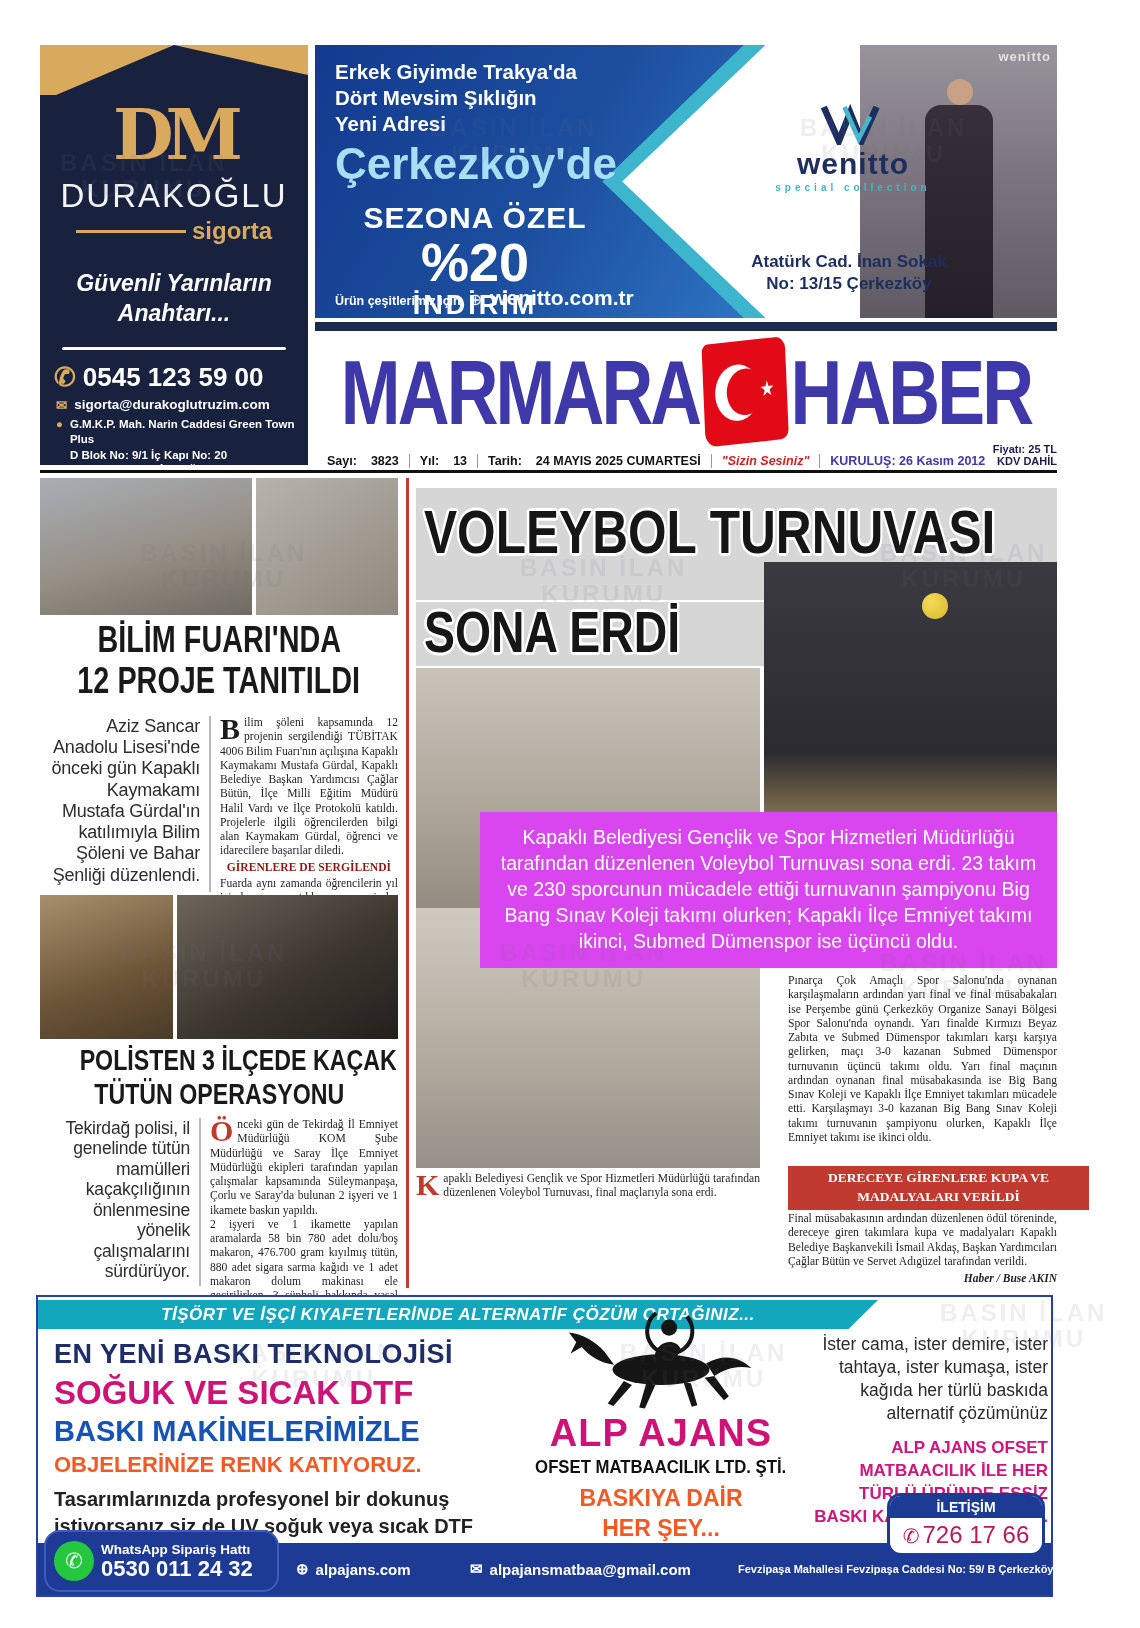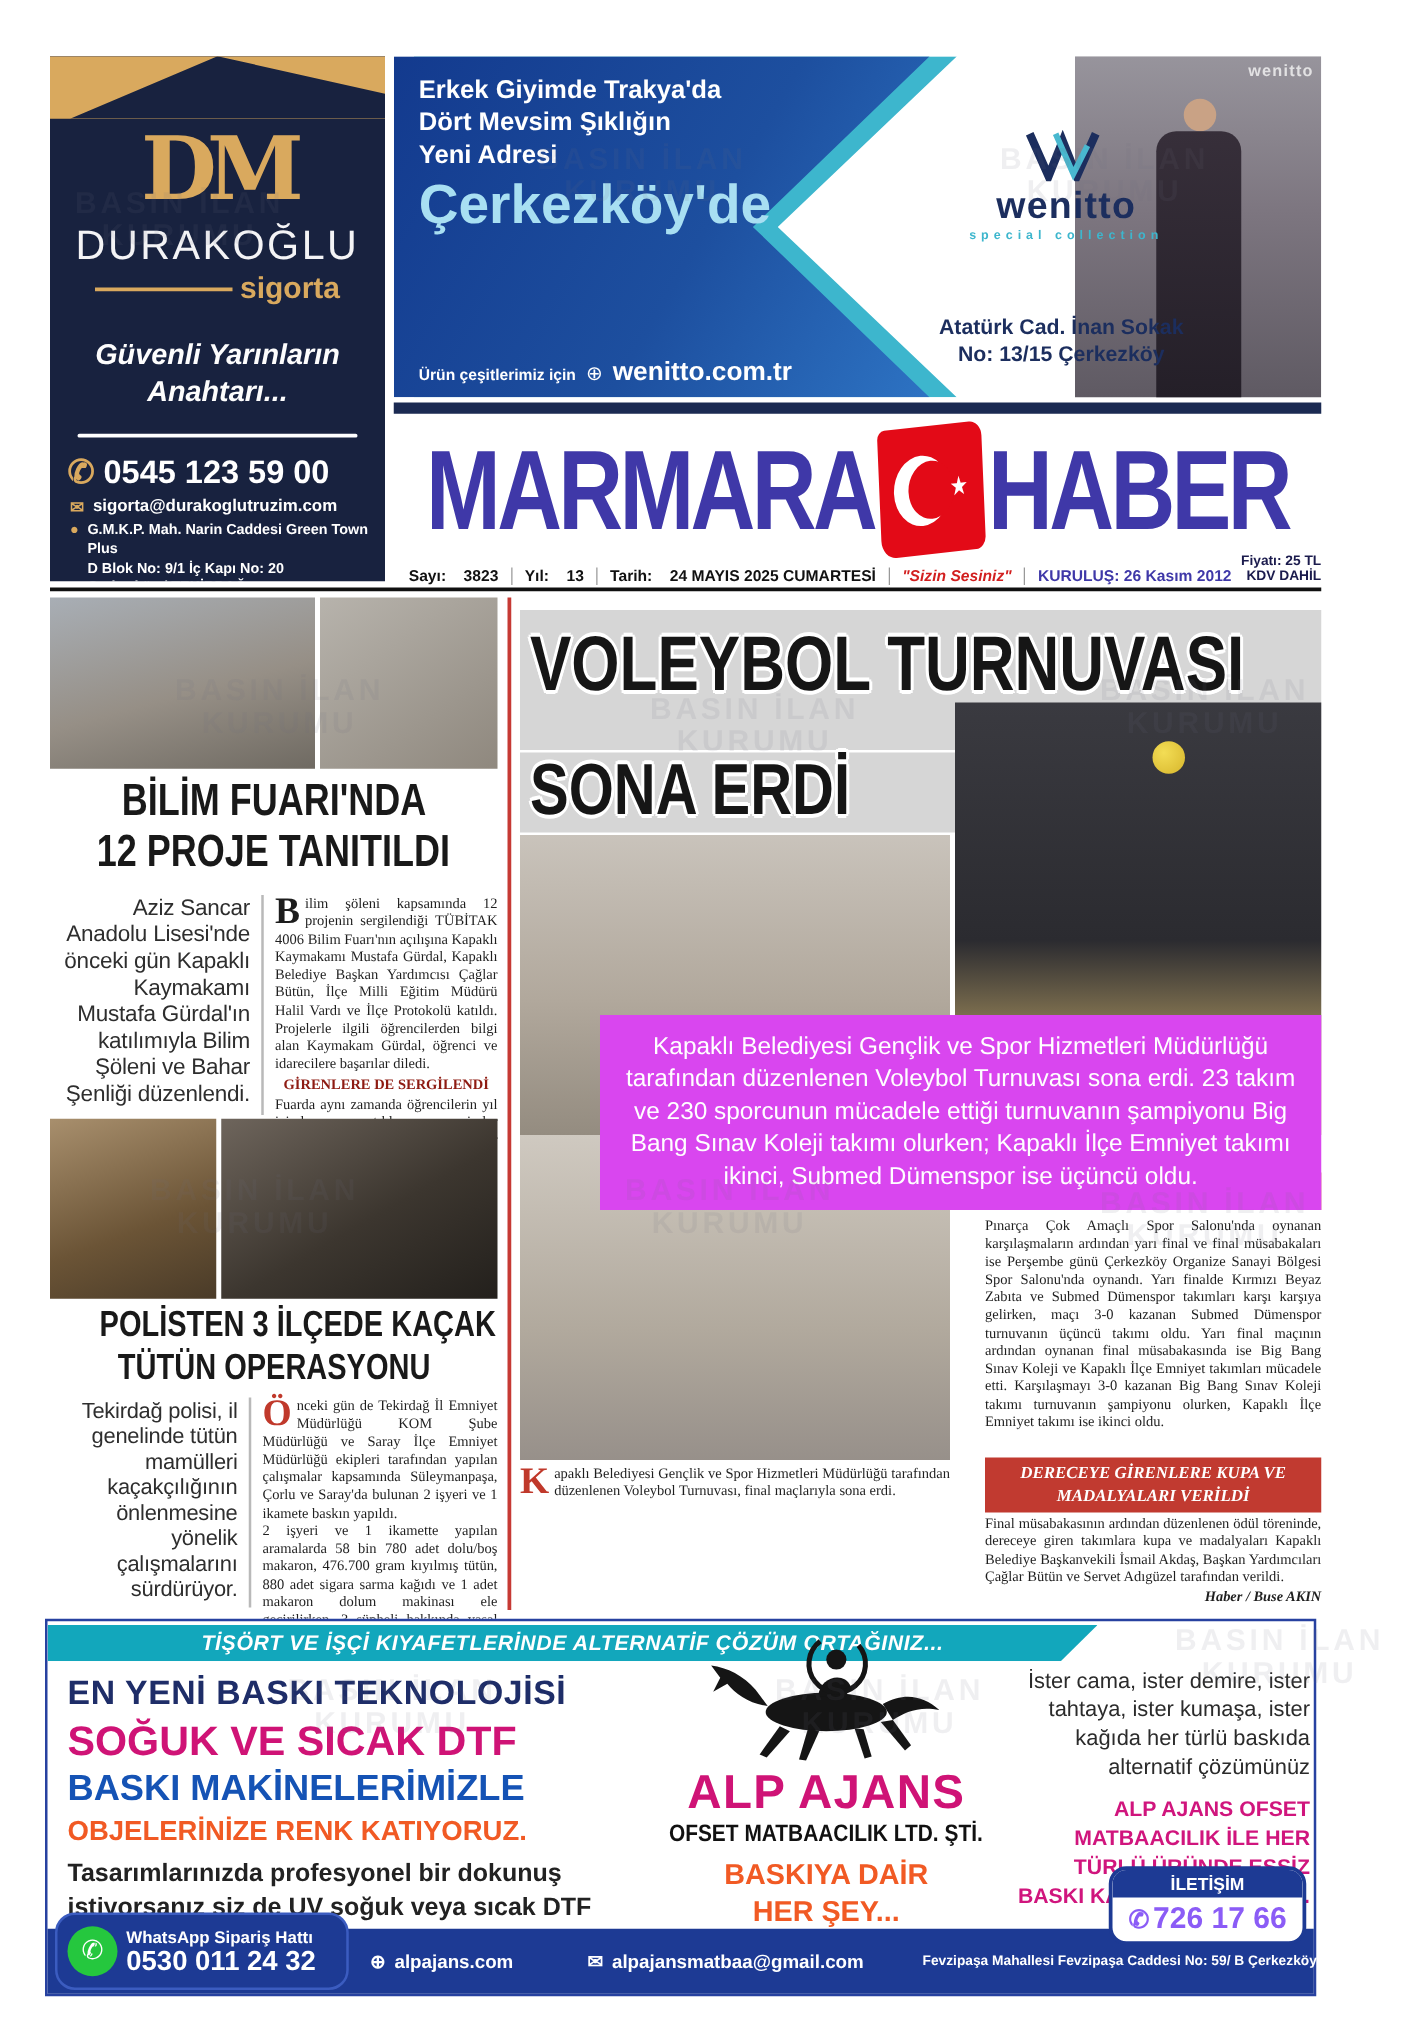--- a/index.html
+++ b/index.html
@@ -123,21 +123,21 @@
   .vband1{left:416px;top:488px;width:641px;height:112px;background:#d6d6d6;}
   .vband2{left:416px;top:602px;width:356px;height:64px;background:#d6d6d6;}
   .vt1{left:424px;top:496px;z-index:8;font-weight:800;font-size:62px;color:#161616;}
   .vt2{left:424px;top:598px;z-index:8;font-weight:800;font-size:58px;color:#161616;}
   .outline{text-shadow:3px 0 #fff,-3px 0 #fff,0 3px #fff,0 -3px #fff,2px 2px #fff,-2px -2px #fff,2px -2px #fff,-2px 2px #fff;}
   .lead-red{left:480px;top:812px;width:577px;z-index:15;background:#d946ef;color:#fff;
             padding:13px 18px;box-sizing:border-box;text-align:center;font-size:19.5px;line-height:1.33;font-weight:500;}
   .red-head{background:#c13a30;color:#fff;font-family:"Liberation Serif",serif;font-weight:700;text-align:center;}
   .final-head{left:778px;top:938px;width:279px;font-size:19px;line-height:30px;}
   .final-body{left:788px;top:974px;width:269px;}
-  .award-head{left:788px;top:1166px;width:269px;font-size:13.5px;line-height:1.4;padding:3px 0;font-style:italic;}
+  .award-head{left:788px;top:1166px;width:269px;font-size:13.5px;line-height:1.4;padding:3px 16px;}
   .award-body{left:788px;top:1212px;width:269px;}
   .vcols{left:416px;top:1172px;width:344px;display:flex;gap:12px;}
   .vcols .c{flex:1 1 0;}
 
   
   .alp{left:36px;top:1295px;width:1017px;height:302px;background:#fff;border:2px solid #2741a0;
        box-sizing:border-box;overflow:visible;}
   .alp-banner{position:absolute;left:0;top:3px;width:840px;height:29px;background:#12a7bc;
               clip-path:polygon(0 0,100% 0,96.5% 100%,0 100%);color:#fff;font-style:italic;font-weight:800;
               font-size:17px;line-height:29px;text-align:center;letter-spacing:.5px;}
@@ -162,21 +162,21 @@
            font-size:21px;line-height:40px;text-align:center;}
   .wa-l{font-weight:700;font-size:13.5px;}
   .wa-p{font-weight:800;font-size:22px;line-height:1.05;}
   .ft-item{position:absolute;bottom:0;height:52px;display:flex;align-items:center;gap:7px;font-weight:700;font-size:15px;}
   .ft-web{left:258px;}
   .ft-mail{left:432px;}
   .ft-addr{left:700px;font-weight:600;font-size:11px;white-space:nowrap;}
   .ilt{position:absolute;right:6px;top:196px;width:152px;border:3px solid #1d3a94;border-radius:14px;
        overflow:hidden;background:#fff;z-index:6;}
   .ilt-top{background:#1d3a94;color:#fff;font-weight:800;font-size:14px;text-align:center;padding:3px 0;}
-  .ilt-ph{color:#8b5cf6;font-weight:700;font-size:24px;text-align:center;padding:3px 0 4px 0;}
+  .ilt-ph{color:#be185d;font-weight:400;font-size:24px;text-align:center;padding:3px 0 4px 0;}
   .ilt-ph .ic{font-size:20px;margin-right:3px;}
 </style>
 </head>
 <body>
 
 <div class="page">
 
   <div class="wm" style="left:60px;top:150px;">
       <div>BASIN İLAN</div>
       <div>KURUMU</div>
@@ -264,20 +264,25 @@
       <div class="wen-suit"></div>
       <div class="wen-corner">wenitto</div>
     </div>
     <div class="wen-teal"></div>
     <div class="wen-blue"></div>
     <div class="wen-txt">
       <div class="wen-l">Erkek Giyimde Trakya'da</div>
       <div class="wen-l">Dört Mevsim Şıklığın</div>
       <div class="wen-l">Yeni Adresi</div>
       <div class="wen-city">Çerkezköy'de</div>
+      <div class="wen-promo">
+        <div class="wen-p1">SEZONA ÖZEL</div>
+        <div class="wen-p2">%20</div>
+        <div class="wen-p3">İNDİRİM</div>
+      </div>
     </div>
     <div class="wen-web">
       <span class="lbl">Ürün çeşitlerimiz için</span>
       <span>⊕</span>
       <span class="url">wenitto.com.tr</span>
     </div>
     <div class="wen-brand">
       <svg width="66" height="42" viewBox="0 0 70 44">
         <path d="M4 4 L20 40 L32 10 L44 40 L60 4" fill="none" stroke="#1c2e5e" stroke-width="7"></path>
         <path d="M26 4 L41 38 L53 14" fill="none" stroke="#49b8cf" stroke-width="5"></path>

